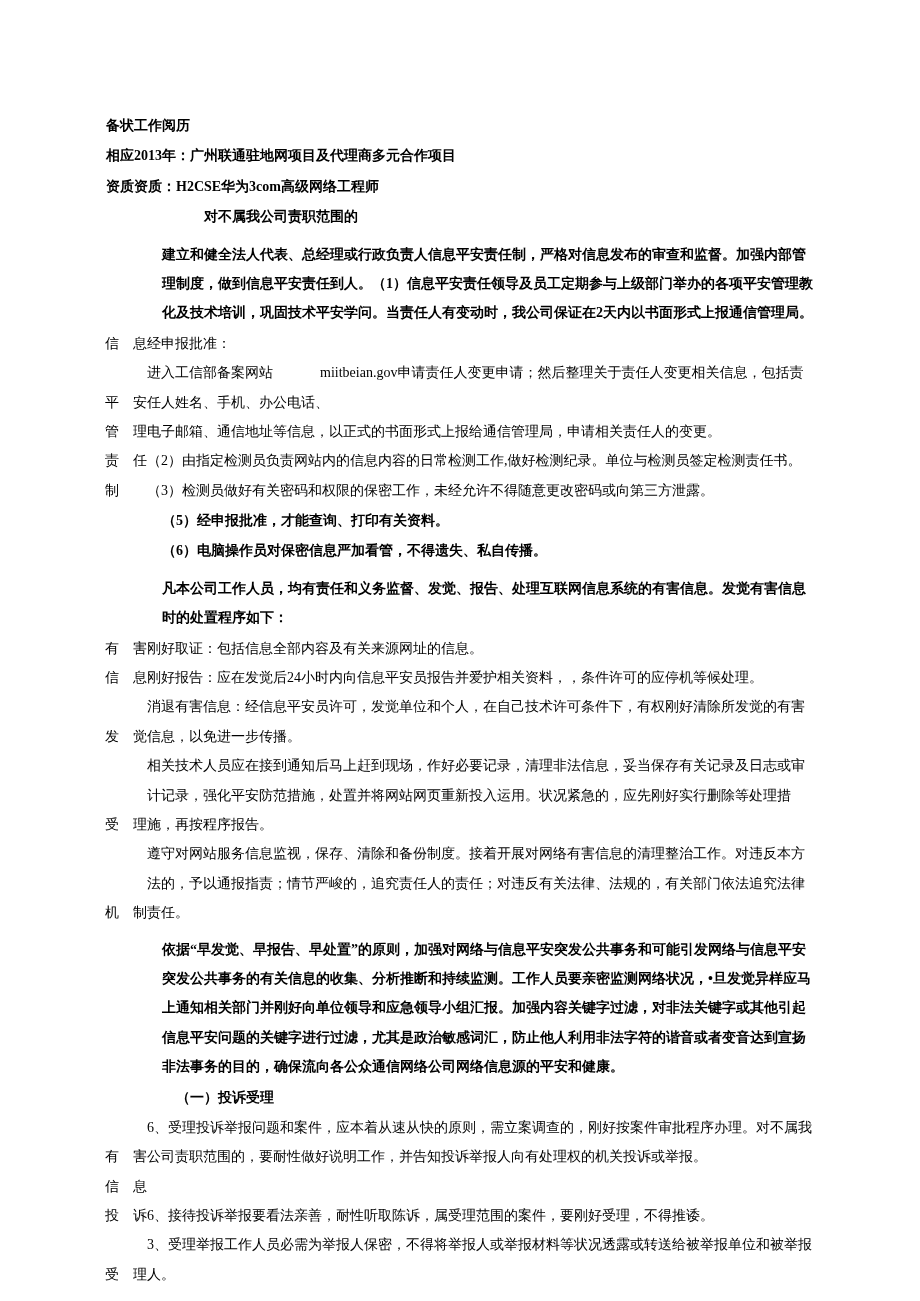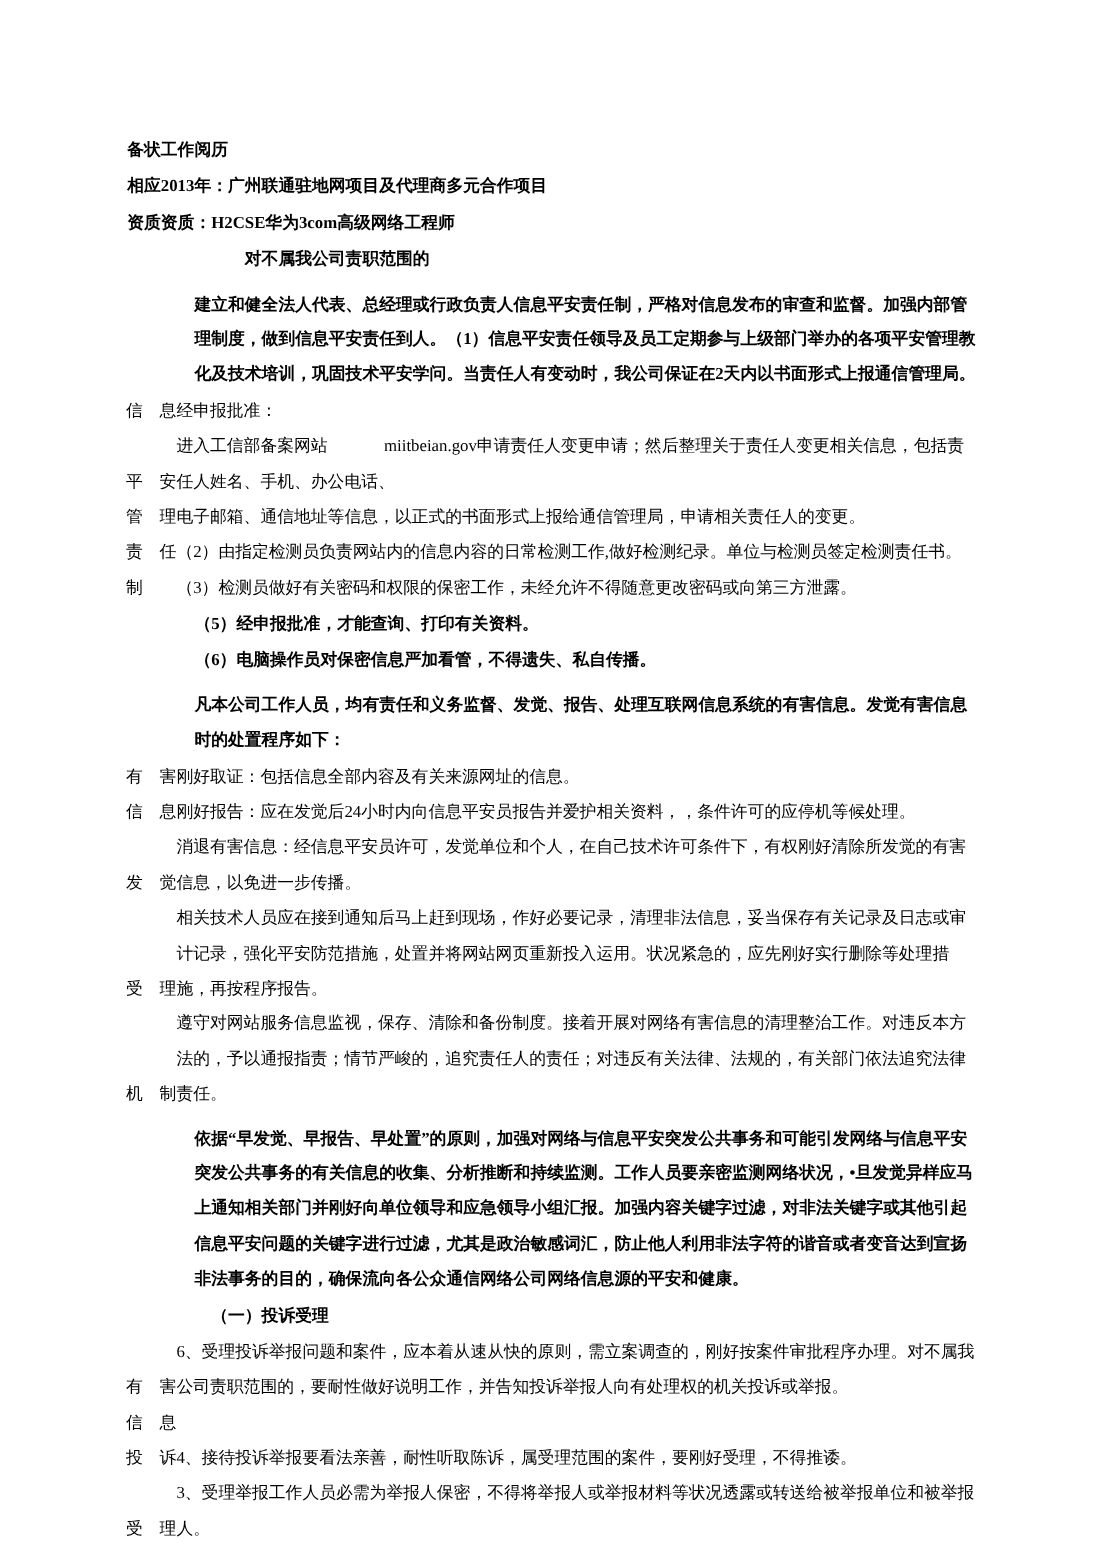--- a/index.html
+++ b/index.html
@@ -115,21 +115,21 @@
       <div style="flex:1" rowspan="2">
         <span>6、受理投诉举报问题和案件，应本着从速从快的原则，需立案调查的，刚好按案件审批程序办理。对不属我公司责职范围的，要耐性做好说明工作，并告知投诉举报人向有处理权的机关投诉或举报。</span>
       </div>
     </div>
     <div class="flex-row">
       <div class="col-label">信息</div>
       <div style="flex:1"></div>
     </div>
     <div class="flex-row">
       <div class="col-label">投诉</div>
-      <div style="flex:1">4、接待投诉举报要看法亲善，耐性听取陈诉，属受理范围的案件，要刚好受理，不得推诿。</div>
+      <div style="flex:1">6、接待投诉举报要看法亲善，耐性听取陈诉，属受理范围的案件，要刚好受理，不得推诿。</div>
     </div>
     <div class="flex-row">
       <div class="col-label">受理</div>
       <div style="flex:1">3、受理举报工作人员必需为举报人保密，不得将举报人或举报材料等状况透露或转送给被举报单位和被举报人。</div>
     </div>
 
   </div>
 
 </div>
 

